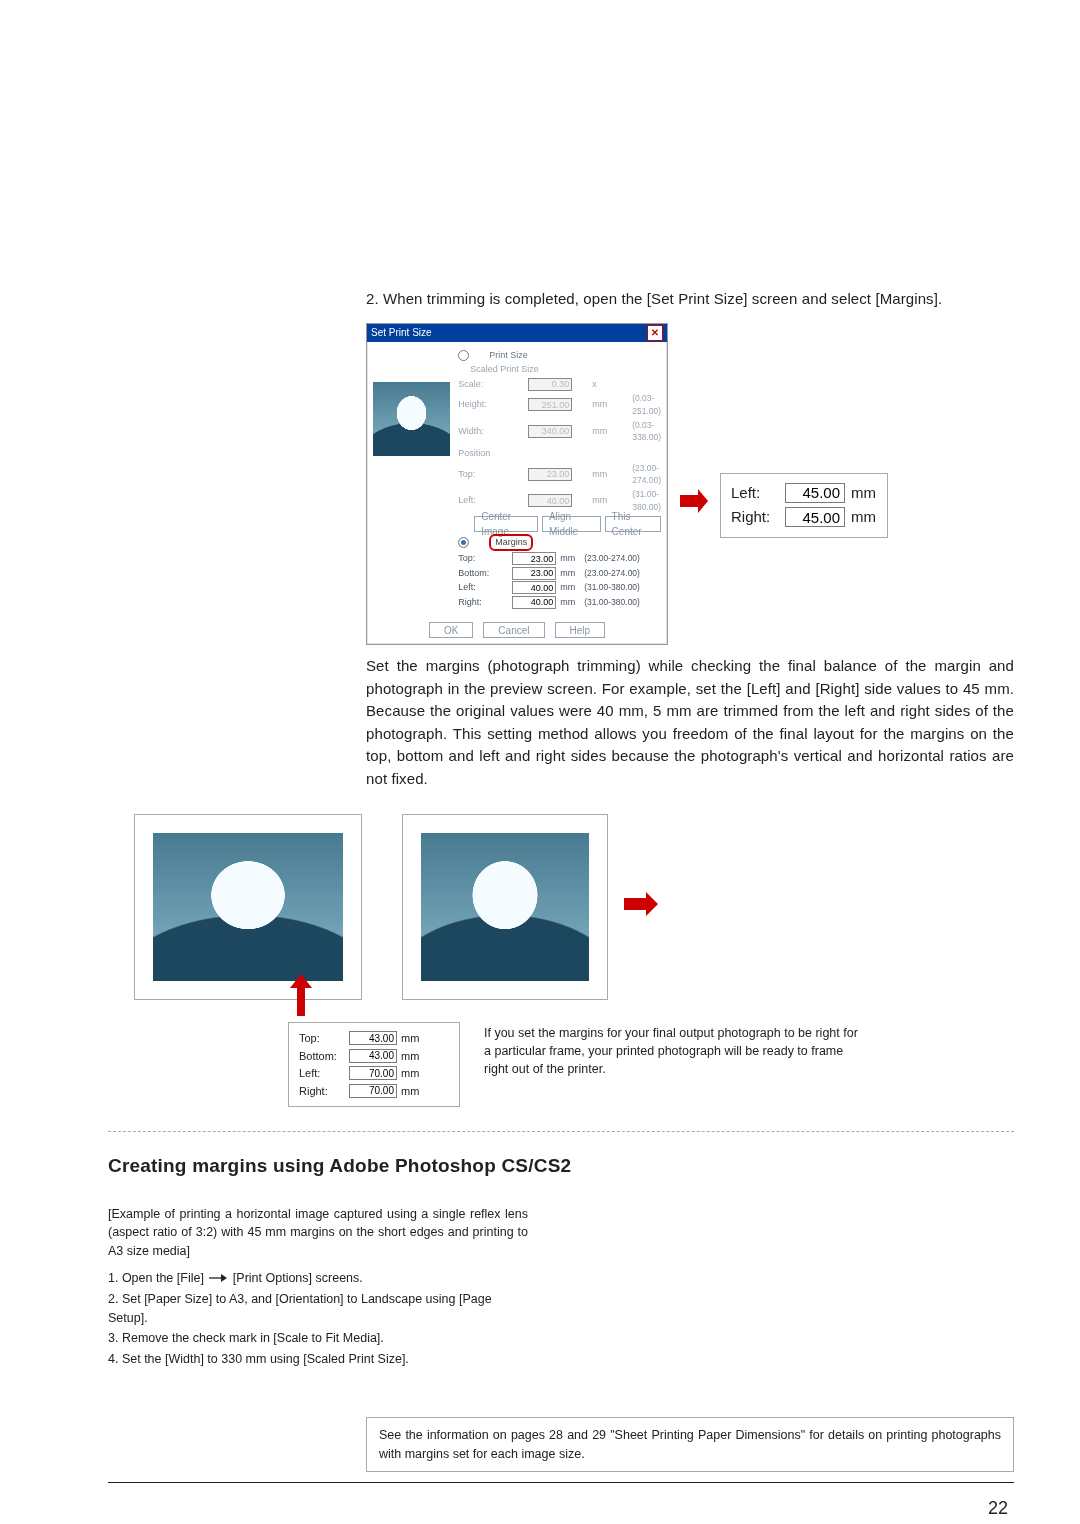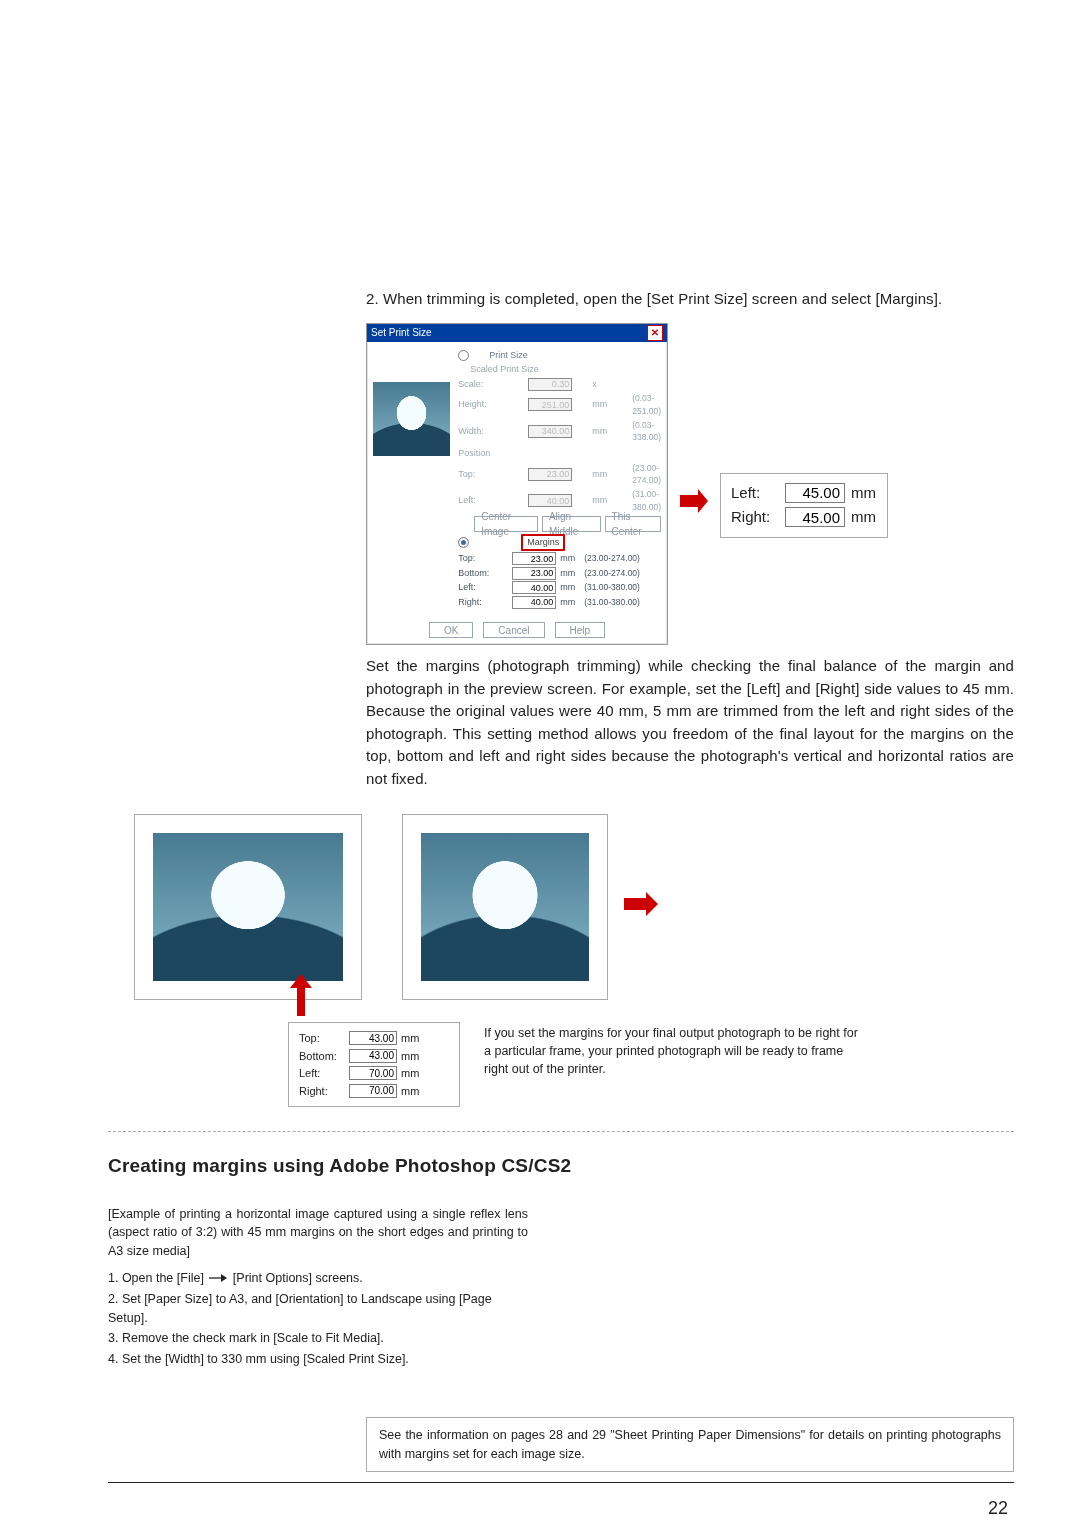--- a/index.html
+++ b/index.html
@@ -36,22 +36,22 @@
     gap:20px;margin:1px 0;color:#9aa6b1;}
   .field input{width:100%;height:13px;font-size:9px;text-align:right;
     border:1px solid var(--inputBorder);padding:0 2px;box-sizing:border-box;
     background:#fff;color:#555;}
   .field.dis input{background:#f3f3f3;color:#bbb;}
   .range{font-size:8.5px;}
   .btnRow{display:flex;gap:4px;margin:2px 0 2px 16px;}
   .miniBtn{border:1px solid #9aa6b1;font-size:10px;padding:0 6px;height:14px;
     display:flex;align-items:center;color:#8a95a2;}
   .marginsBlock{border:0;margin-top:2px;}
-  .mlabel{display:inline-block;border:2px solid #c00;border-radius:1px;
-    padding:0 4px;color:#444;font-size:9px;margin-left:32px;}
+  .mlabel{display:inline-block;border:2px solid #c00;border-radius:6px;
+    padding:0 4px;color:#444;font-size:9px;}
   .mrow{display:grid;grid-template-columns:50px 44px 20px 1fr;align-items:center;
     gap:4px;margin:1px 0;color:#475463;}
   .mrow input{width:100%;height:13px;font-size:9px;text-align:right;
     border:1px solid var(--inputBorder);padding:0 2px;box-sizing:border-box;}
   .dlgFooter{display:flex;gap:10px;justify-content:center;padding:6px;}
   .dlgFooter .miniBtn{padding:0 14px;}
   .arrowR{flex:0 0 28px;margin-top:164px;}
   .arrowR svg{display:block;}
   .callout{border:1px solid #aaa;background:#fff;padding:6px 10px;margin-top:150px;}
   .callout .row{display:grid;grid-template-columns:48px 60px 26px;gap:6px;

